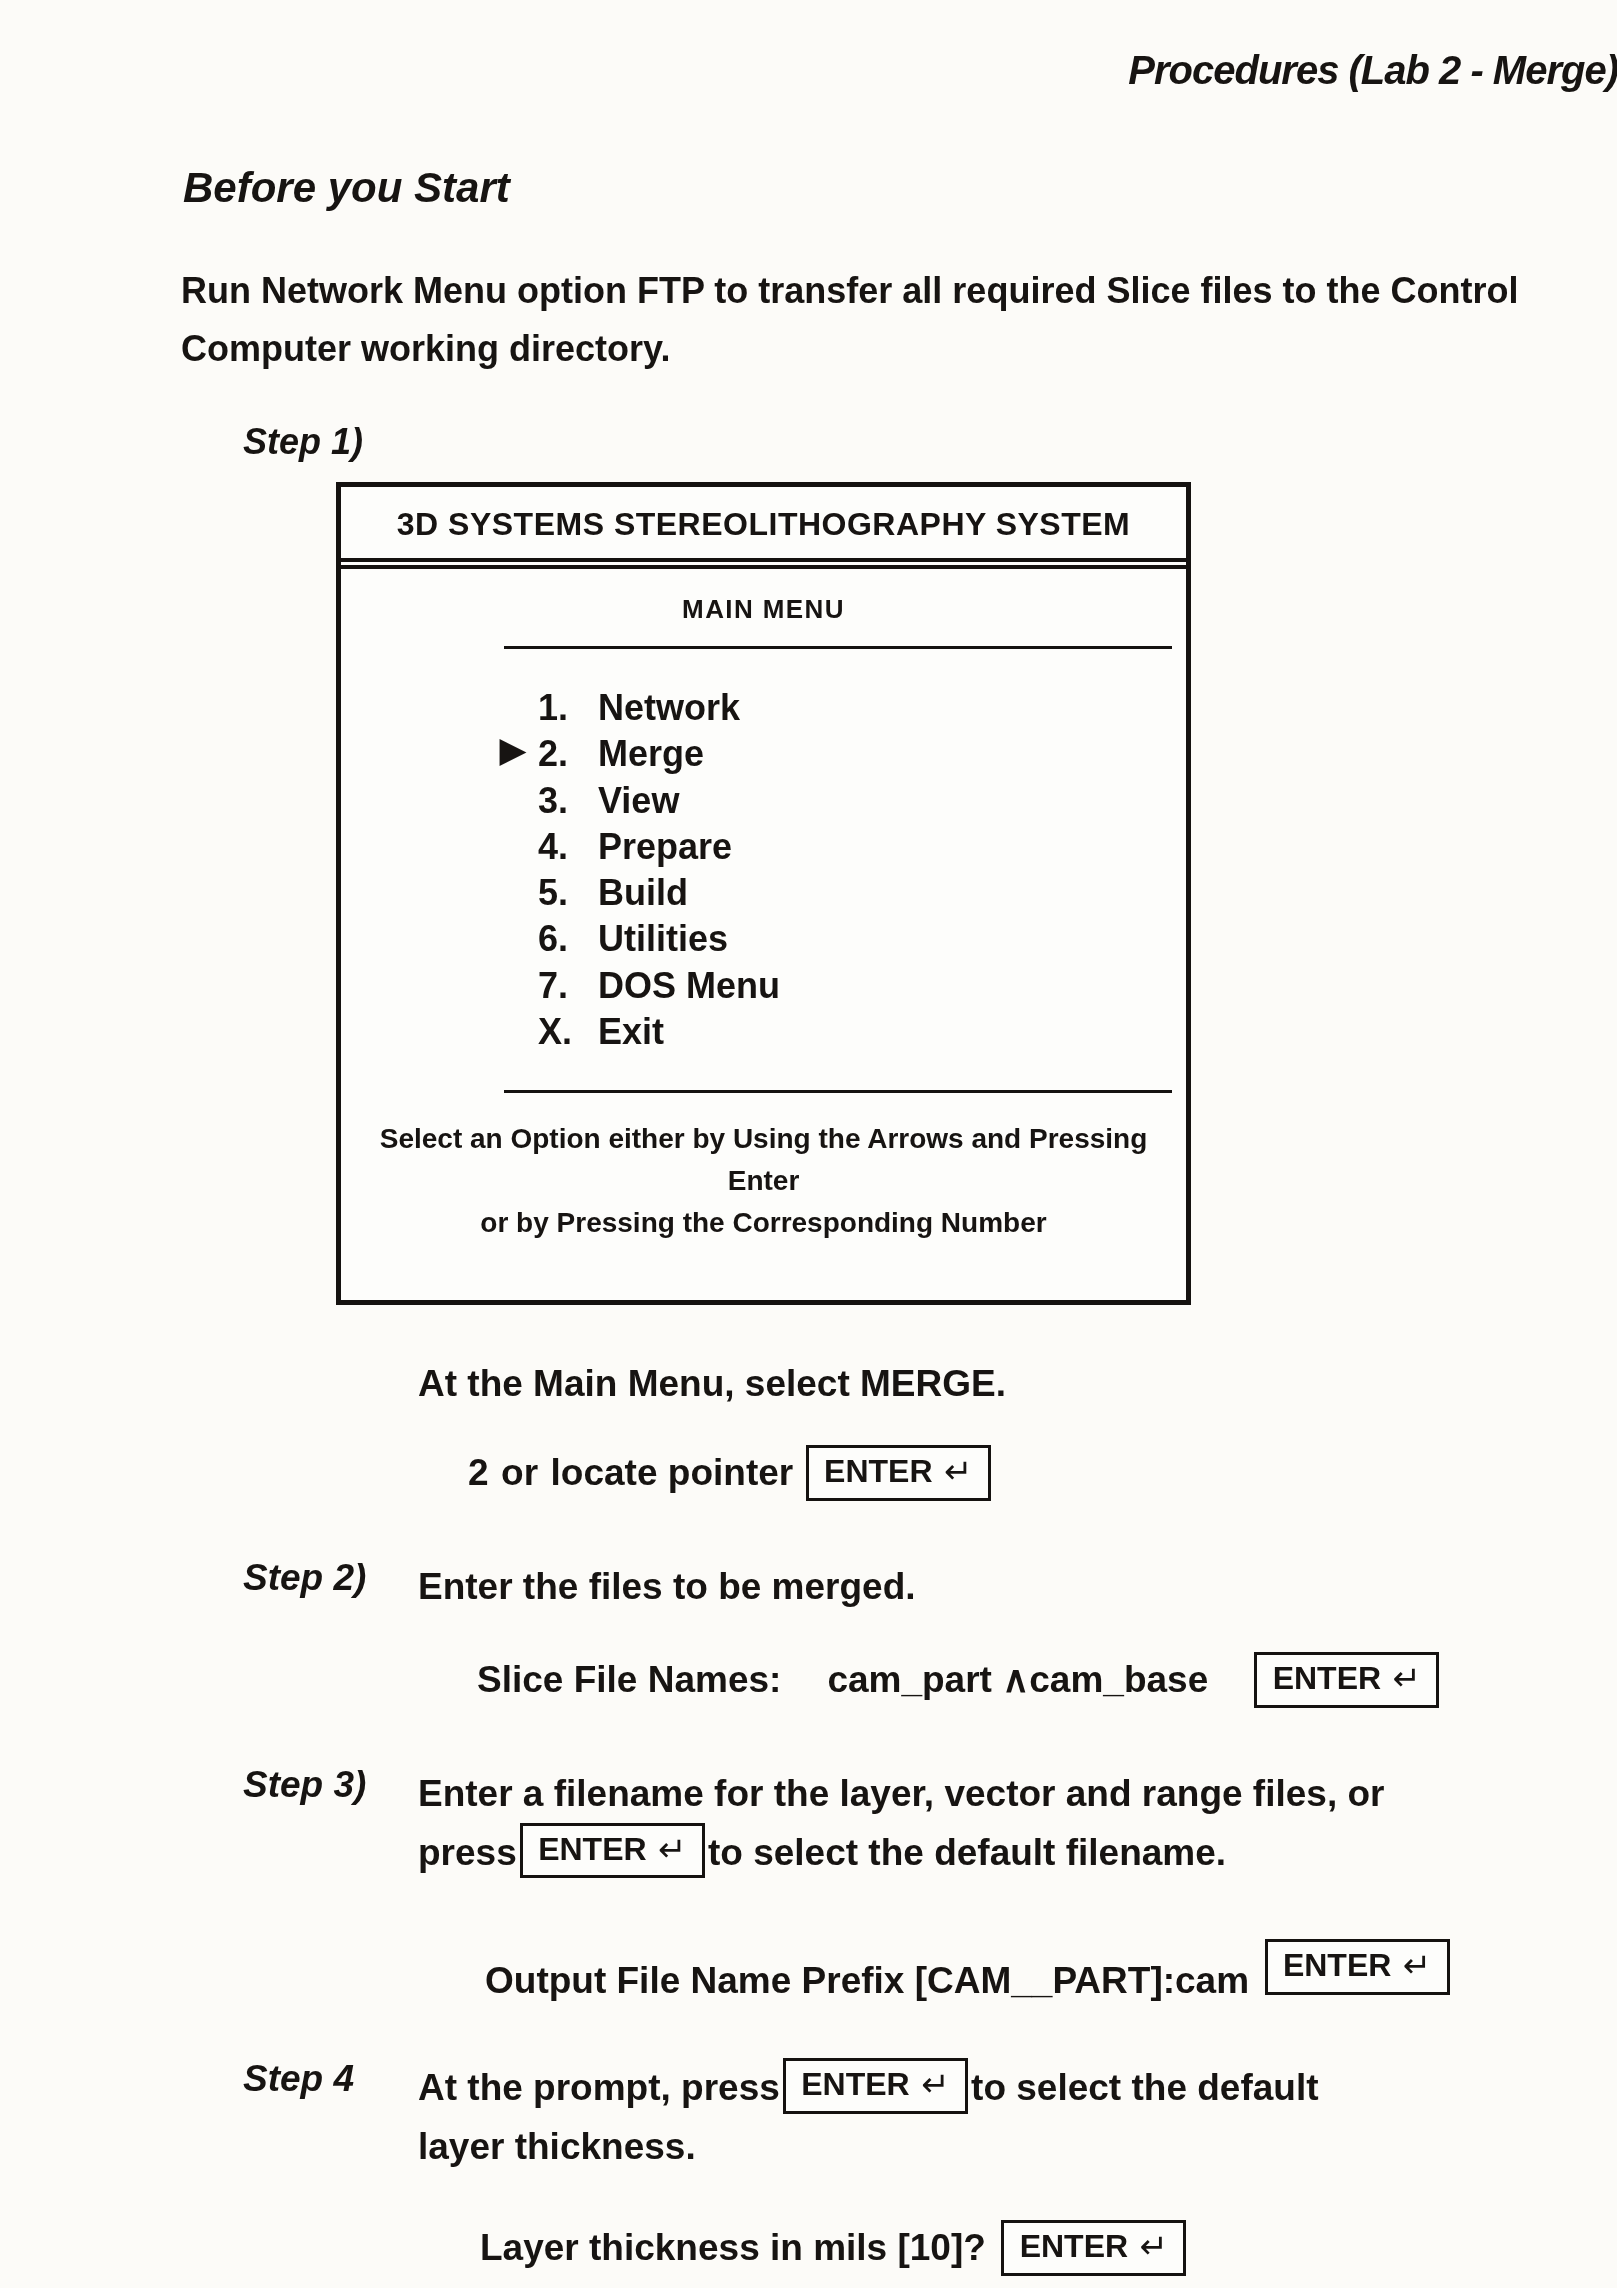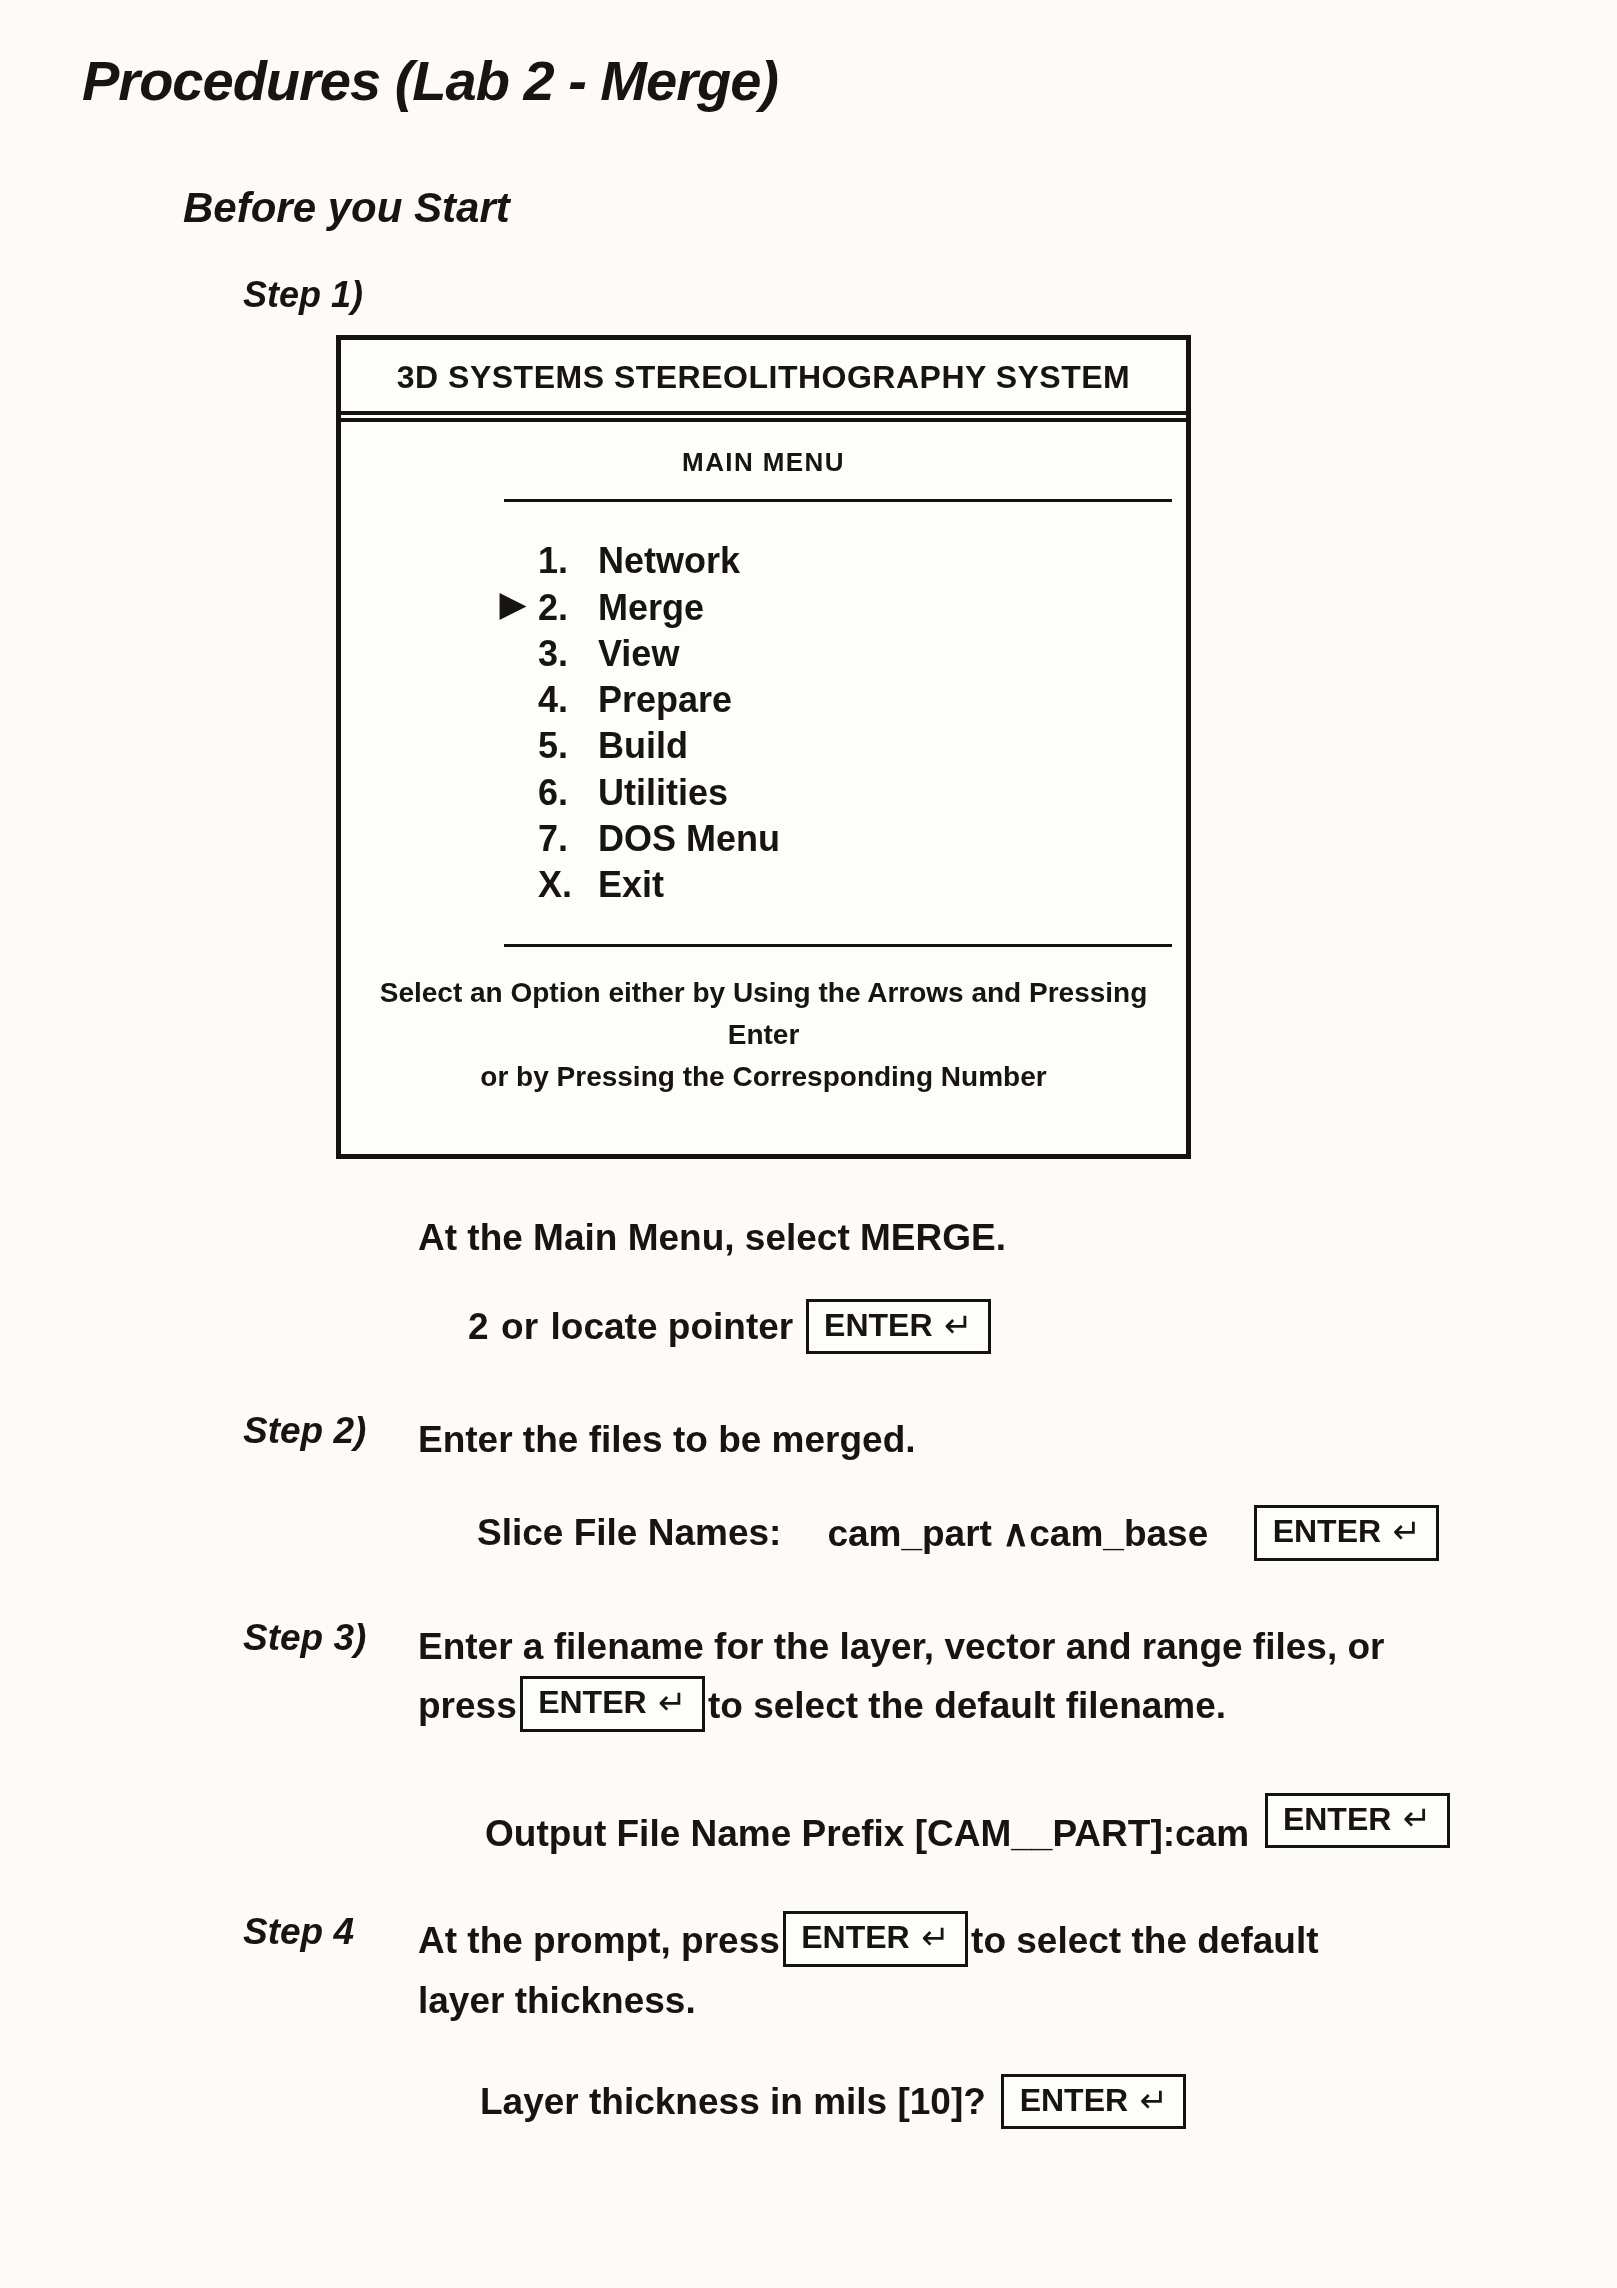--- a/index.html
+++ b/index.html
@@ -9,24 +9,25 @@
     width: 1618px;
     height: 2288px;
     margin: 0 auto;
     background: #fcfbf8;
     color: #171412;
     font-family: "Liberation Sans", sans-serif;
     overflow: hidden;
   }
   .title {
     margin: 48px 0 16px 82px;
-    font-size: 56px;
+    font-size: 40px;
     font-weight: 700;
     font-style: italic;
     letter-spacing: -1px;
+    text-align: right;
   }
   .section-heading {
     margin: 71px 0 0 183px;
     font-size: 42px;
     font-weight: 700;
     font-style: italic;
   }
   .intro {
     margin: 50px 0 0 181px;
     width: 1345px;
@@ -161,20 +162,21 @@
 </style>
 </head>
 <body>
 
 <div class="doc">
 
   <h1 class="title">Procedures (Lab 2 - Merge)</h1>
 
   <h2 class="section-heading">Before you Start</h2>
 
+  <p class="intro">Run Network Menu option FTP to transfer all required Slice files to the Control Computer working directory.</p>
 
   <div class="step1-label">Step 1)</div>
 
   <div class="screen">
     <div class="screen-header">3D SYSTEMS STEREOLITHOGRAPHY  SYSTEM</div>
     <div class="screen-body">
       <div class="menu-title">MAIN MENU</div>
       <div class="rule rule-top"></div>
       <ul class="menu-list" id="menu-list">
           <li class="menu-item">

